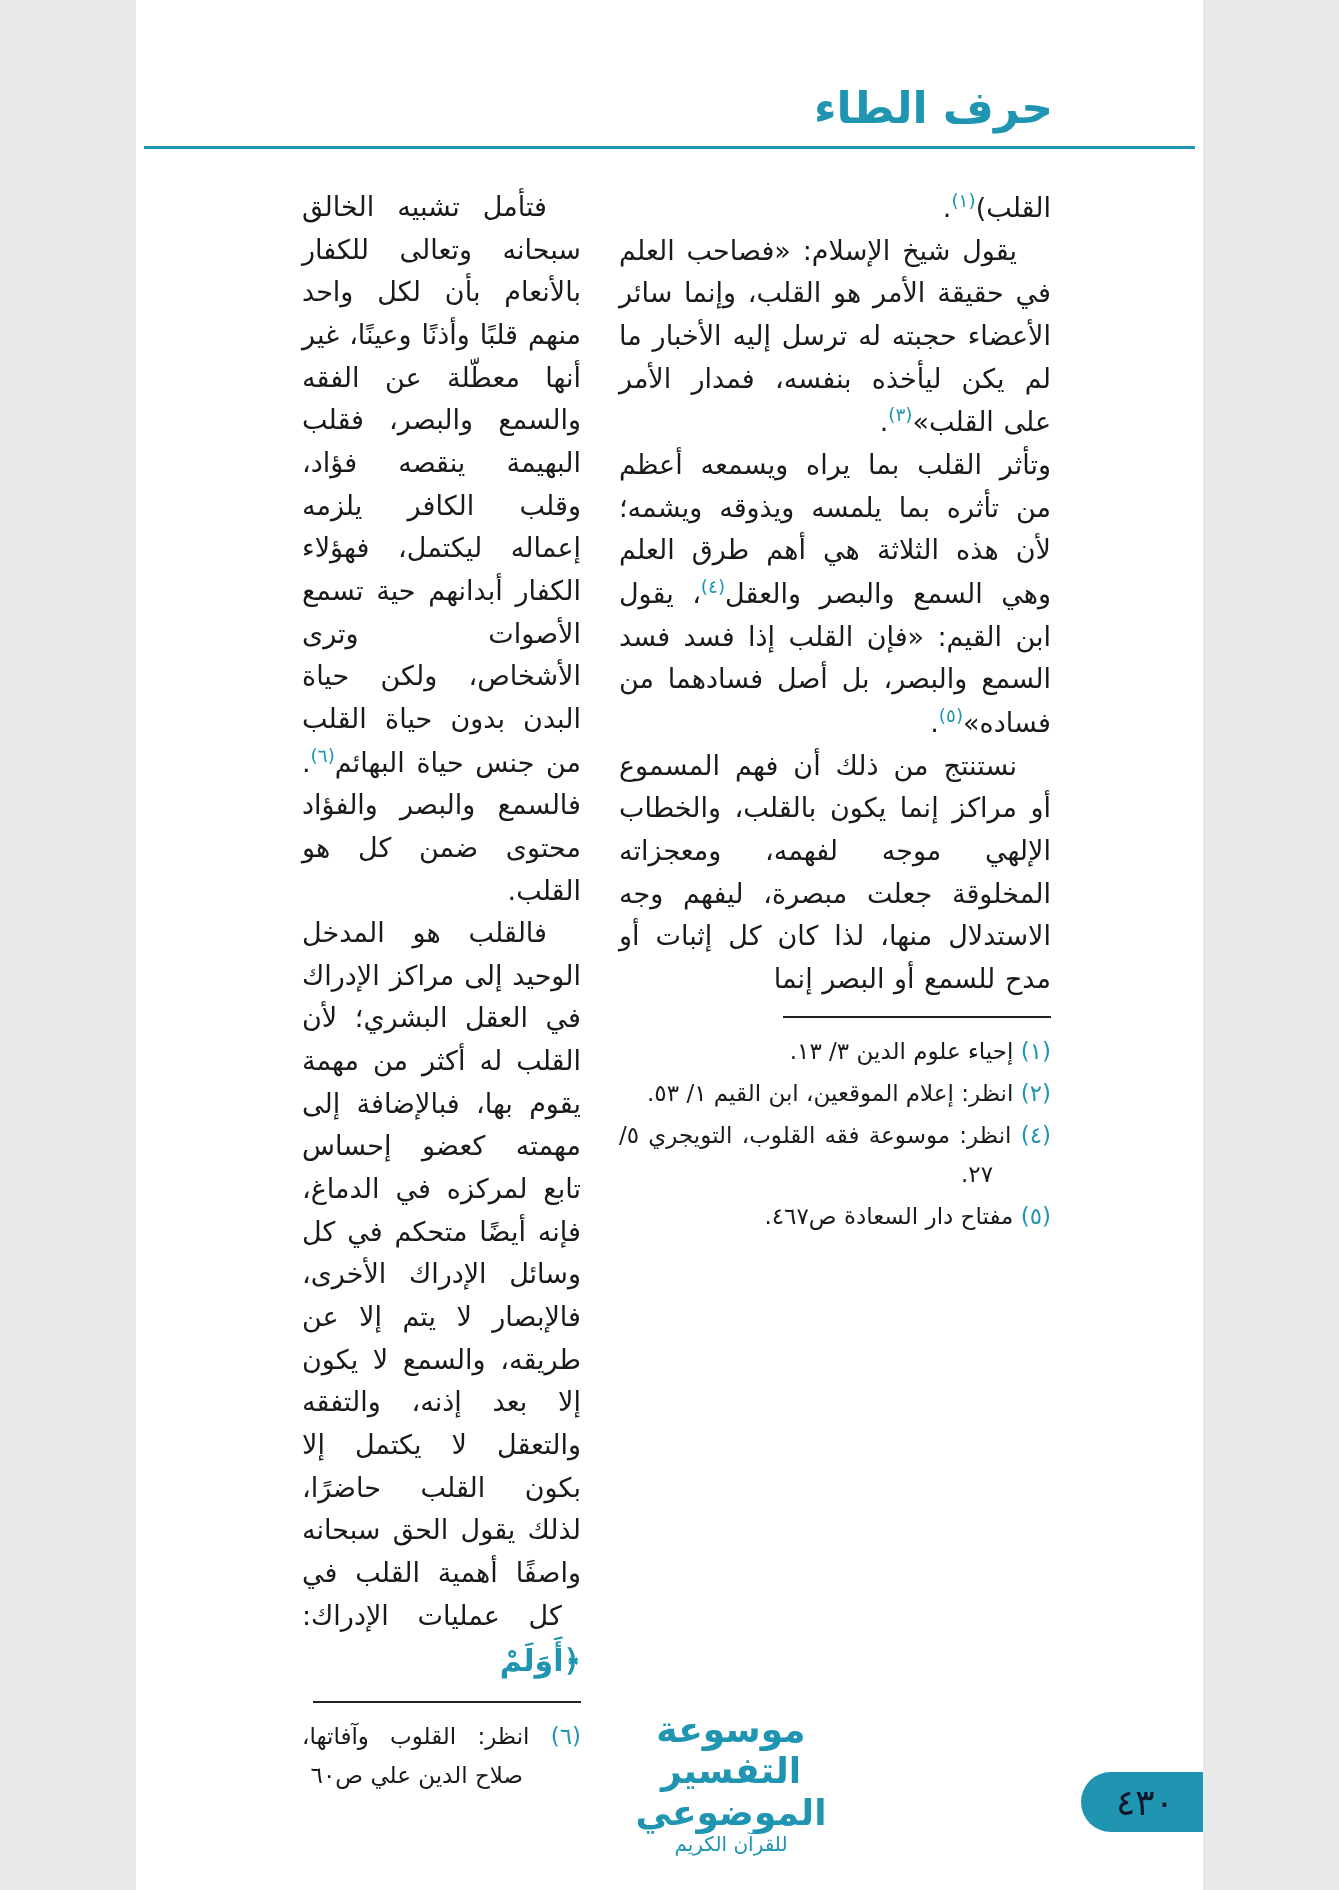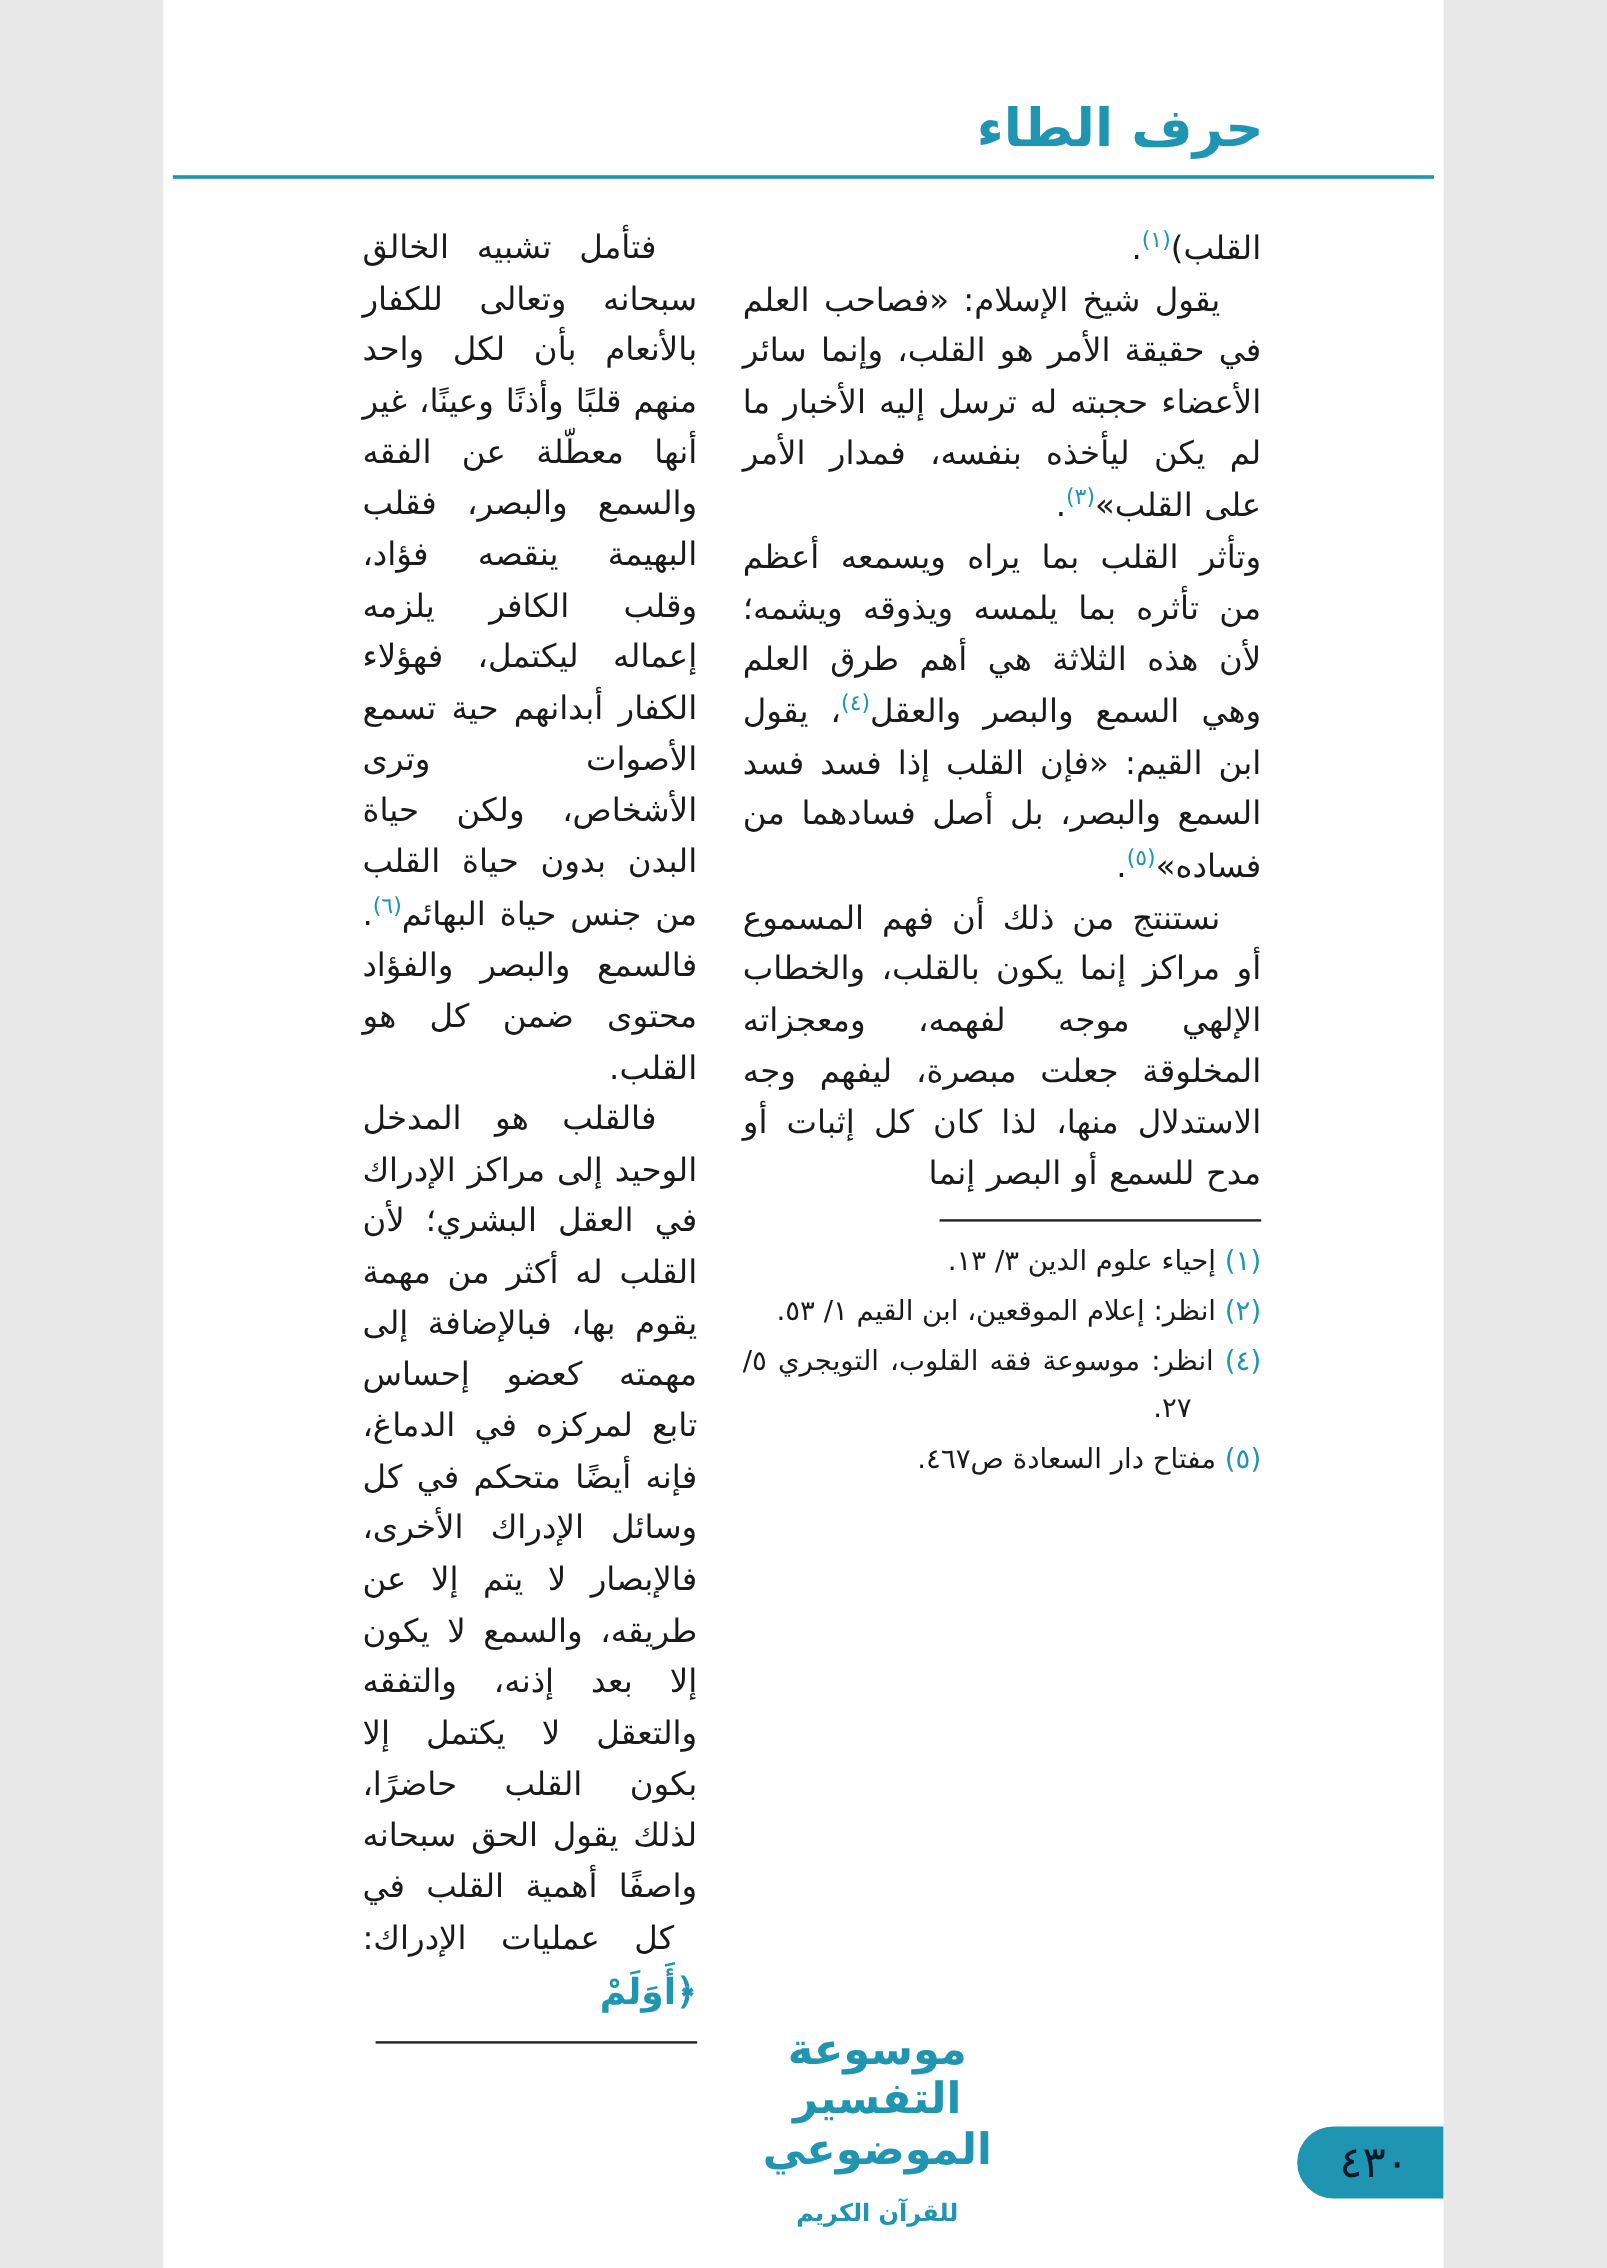--- a/index.html
+++ b/index.html
@@ -83,22 +83,22 @@
     color:var(--accent);
     line-height:1.15;
   }
   .brand-main{
     font-size:36px;
     font-weight:700;
     letter-spacing:0.5px;
   }
   .brand-sub{
     font-size:20px;
-    font-weight:700;
-    margin-top:21px;
+    font-weight:400;
+    margin-top:0;
   }
   .page-badge{
     position:absolute;
     bottom:58px; right:0;
     width:122px; height:60px;
     background:var(--accent);
     border-radius:30px 0 0 30px;
     color:#0f172a;
     font-size:36px;
     font-weight:400;
@@ -136,20 +136,21 @@
 
     <section class="col">
       <p class="body-par">فتأمل تشبيه الخالق سبحانه وتعالى للكفار بالأنعام بأن لكل واحد منهم قلبًا وأذنًا وعينًا، غير أنها معطّلة عن الفقه والسمع والبصر، فقلب البهيمة ينقصه فؤاد، وقلب الكافر يلزمه إعماله ليكتمل، فهؤلاء الكفار أبدانهم حية تسمع الأصوات وترى الأشخاص، ولكن حياة البدن بدون حياة القلب من جنس حياة البهائم<span class="marker sup">(٦)</span>. فالسمع والبصر والفؤاد محتوى ضمن كل هو القلب.</p>
       <p class="body-par">
         <span>فالقلب هو المدخل الوحيد إلى مراكز الإدراك في العقل البشري؛ لأن القلب له أكثر من مهمة يقوم بها، فبالإضافة إلى مهمته كعضو إحساس تابع لمركزه في الدماغ، فإنه أيضًا متحكم في كل وسائل الإدراك الأخرى، فالإبصار لا يتم إلا عن طريقه، والسمع لا يكون إلا بعد إذنه، والتفقه والتعقل لا يكتمل إلا بكون القلب حاضرًا، لذلك يقول الحق سبحانه واصفًا أهمية القلب في كل عمليات الإدراك: </span>
         <span class="verse">﴿أَوَلَمْ</span>
       </p>
 
       <div class="footnotes">
         <div class="fn-rule"></div>
+        <p class="fn"><span class="marker plain">(٦)</span> انظر: القلوب وآفاتها، صلاح الدين علي ص٦٠</p>
       </div>
     </section>
 
   </main>
 
   <div class="brand">
     <div class="brand-main">موسوعة التفسير الموضوعي</div>
     <div class="brand-sub">للقرآن الكريم</div>
   </div>
 

